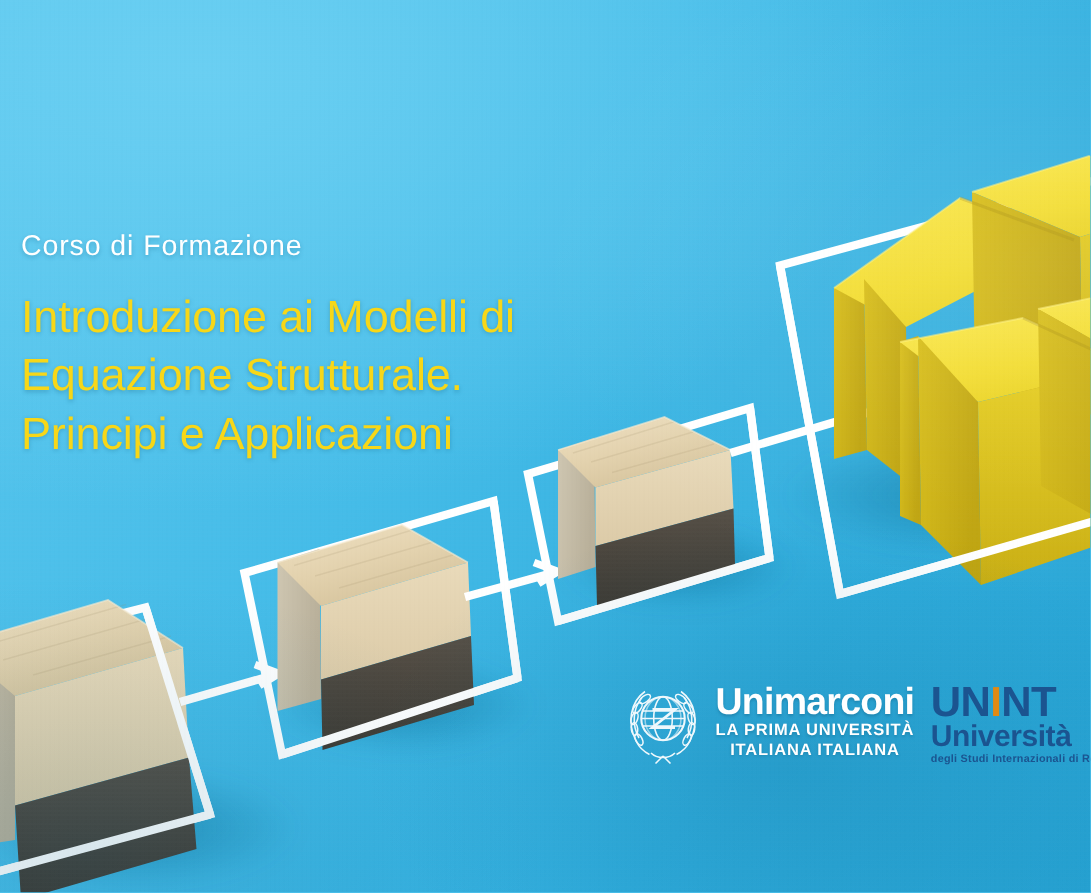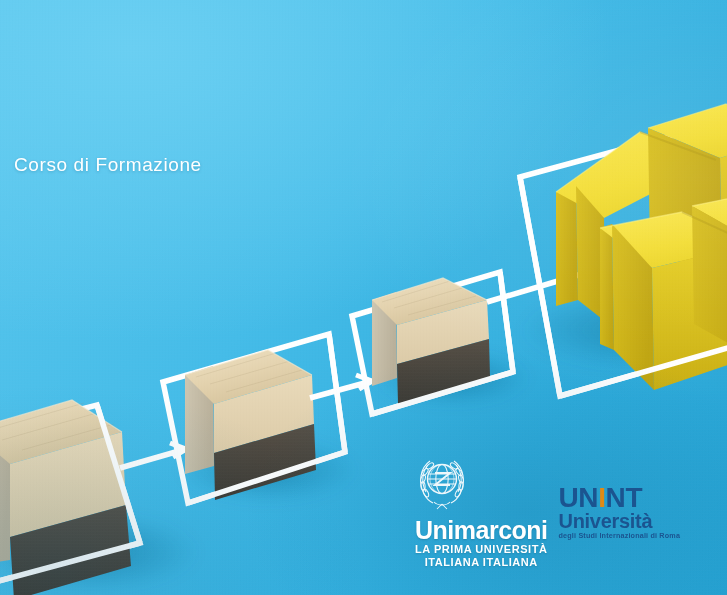--- a/index.html
+++ b/index.html
@@ -53,21 +53,21 @@
     line-height:39px; color:#F7D718;
     text-shadow:0 1px 3px rgba(14,86,120,.30);
   }
   .headline .hl-line { display:block; white-space:nowrap; }
 
   
   .logos {
     position:absolute; left:415px; top:452px;
     display:flex; align-items:center; gap:11px; z-index:8;
   }
-  .logo-unimarconi { display:flex; align-items:flex-start; gap:8px;flex-direction:column; }
+  .logo-unimarconi { display:flex; align-items:center; gap:8px; }
   .um-mark { width:54px; height:58px; flex:0 0 auto; }
   .um-words { color:#fff; }
   .um-name {
     font-size:25px; font-weight:700; line-height:25px;
     letter-spacing:-.5px;
     text-shadow:0 1px 2px rgba(10,74,105,.30);
   }
   .um-sub1, .um-sub2 {
     font-size:11px; font-weight:700; letter-spacing:.55px;
     line-height:13px; text-align:center; white-space:nowrap;
@@ -283,20 +283,25 @@
         <path d="M 520 177 L 560 396" fill="none" stroke="#FFFFFF" stroke-width="5.5"></path>
       </g>
     </svg>
   </div>
 
   <div class="surface-sheen"></div>
   <div class="grain"></div>
 
   <div class="text-block">
     <div class="eyebrow">Corso di Formazione</div>
+    <div class="headline">
+      <span class="hl-line">Introduzione ai Modelli di</span>
+      <span class="hl-line">Equazione Strutturale.</span>
+      <span class="hl-line">Principi e Applicazioni</span>
+    </div>
   </div>
 
   <div class="logos">
 
     <div class="logo-unimarconi">
       <span class="um-mark">
         <svg viewBox="0 0 54 58" xmlns="http://www.w3.org/2000/svg" aria-hidden="true">
           <g fill="none" stroke="#FFFFFF" stroke-width="1.05" opacity=".92">
 
             <path d="M15 9 C5 16, 3 30, 9 42 C11 46, 14 49, 18 51"></path>

